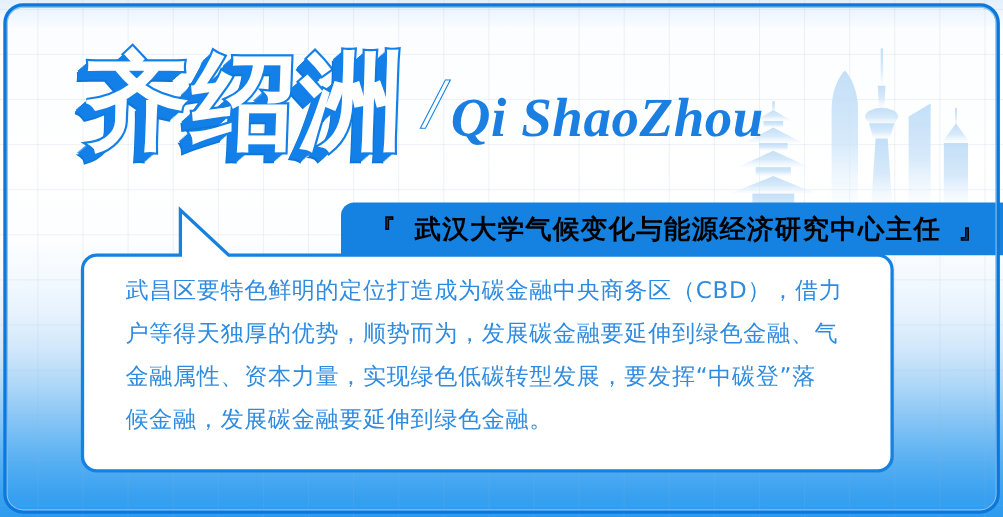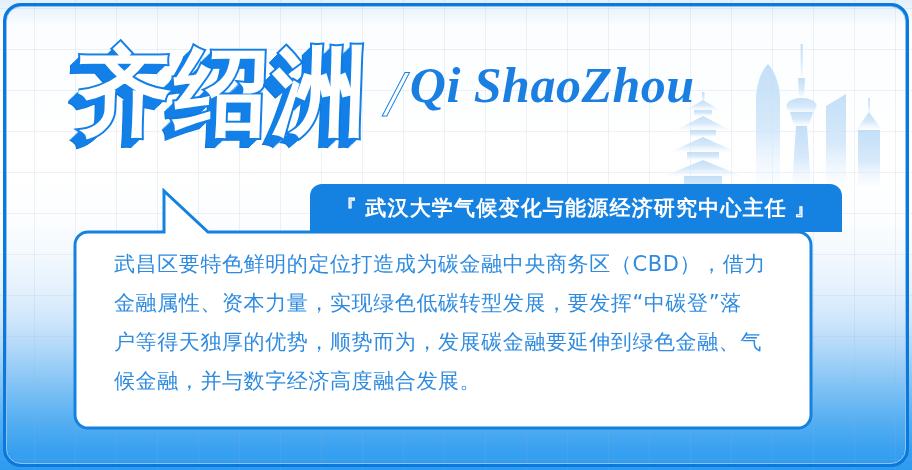--- a/index.html
+++ b/index.html
@@ -104,21 +104,21 @@
     paint-order: stroke fill;
     margin: 0 6px 14px 16px;
     line-height: 1;
   }
   .headline-en {
     font-family: "Liberation Serif", "DejaVu Serif", serif;
     font-style: italic;
     font-weight: bold;
     font-size: 50px;
     color: #1a7fe0;
-    margin-bottom: 30px;
+    margin-bottom: 8px;
     line-height: 1;
     letter-spacing: 0.5px;
   }
 
   
   .bubble-wrap {
     position: absolute;
     left: 72px;
     top: 183px;
     width: 742px;
@@ -150,24 +150,24 @@
     top: 184px;
     height: 48px;
     padding: 0 26px;
     display: flex;
     align-items: center;
     background: #1581e0;
     border-radius: 12px 12px 0 0;
     box-sizing: border-box;
   }
   .role-banner-text {
-    font-family: Liberation Sans, sans-serif;
-    font-size: 21px;
+    font-family: Liberation Mono, monospace;
+    font-size: 24px;
     font-weight: bold;
-    color: #ffffff;
+    color: #000000;
     letter-spacing: 1.2px;
     white-space: nowrap;
   }
 </style>
 </head>
 <body>
 
 <div id="stage">
 
   <div class="bg-gradient"></div>
@@ -235,23 +235,23 @@
                L726 49
                A13 13 0 0 1 739 62
                L739 232
                A13 13 0 0 1 726 245
                L16 245
                A13 13 0 0 1 3 232
                Z" fill="#ffffff" stroke="#1581e0" stroke-width="3" stroke-linejoin="miter"></path>
     </svg>
     <div class="bubble-body">
       <div class="bubble-line">武昌区要特色鲜明的定位打造成为碳金融中央商务区（CBD），借力</div>
+      <div class="bubble-line">户等得天独厚的优势，顺势而为，发展碳金融要延伸到绿色金融、气</div>
       <div class="bubble-line">金融属性、资本力量，实现绿色低碳转型发展，要发挥“中碳登”落</div>
-      <div class="bubble-line">户等得天独厚的优势，顺势而为，发展碳金融要延伸到绿色金融、气</div>
-      <div class="bubble-line">候金融，并与数字经济高度融合发展。</div>
+      <div class="bubble-line">候金融，发展碳金融要延伸到绿色金融。</div>
     </div>
   </div>
 
   <div class="role-banner">
     <span class="role-banner-text">『 武汉大学气候变化与能源经济研究中心主任 』</span>
   </div>
 
   <div class="bg-frame"></div>
   <div class="bg-frame-inner"></div>
 </div>

